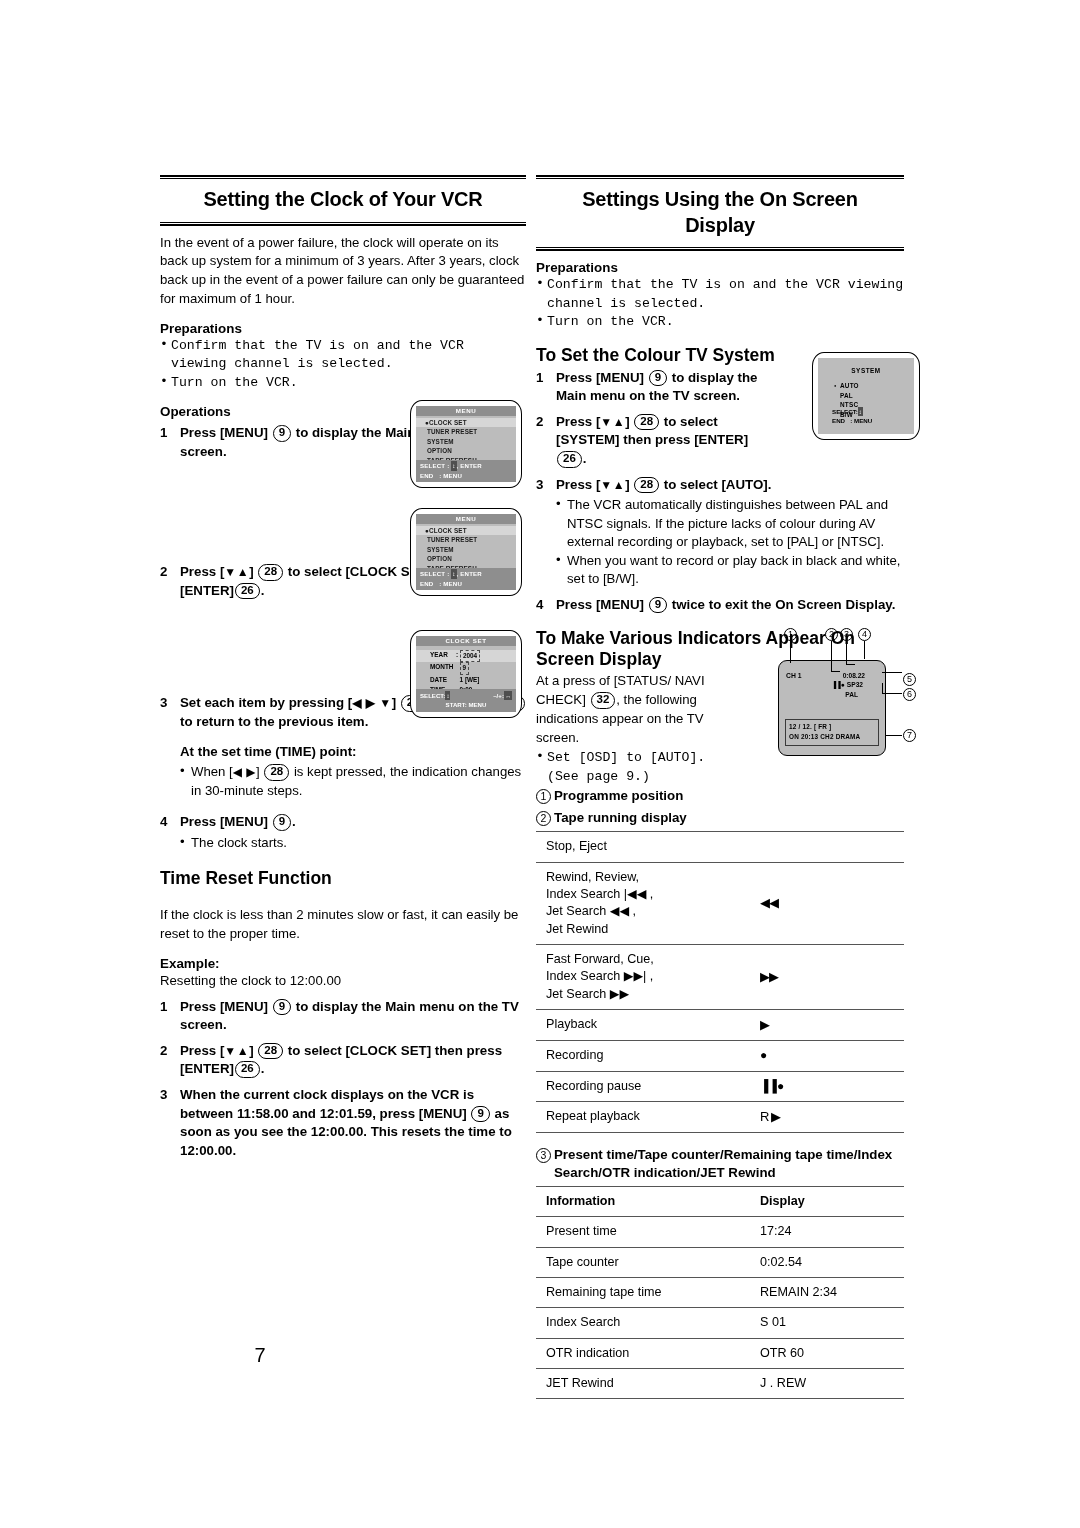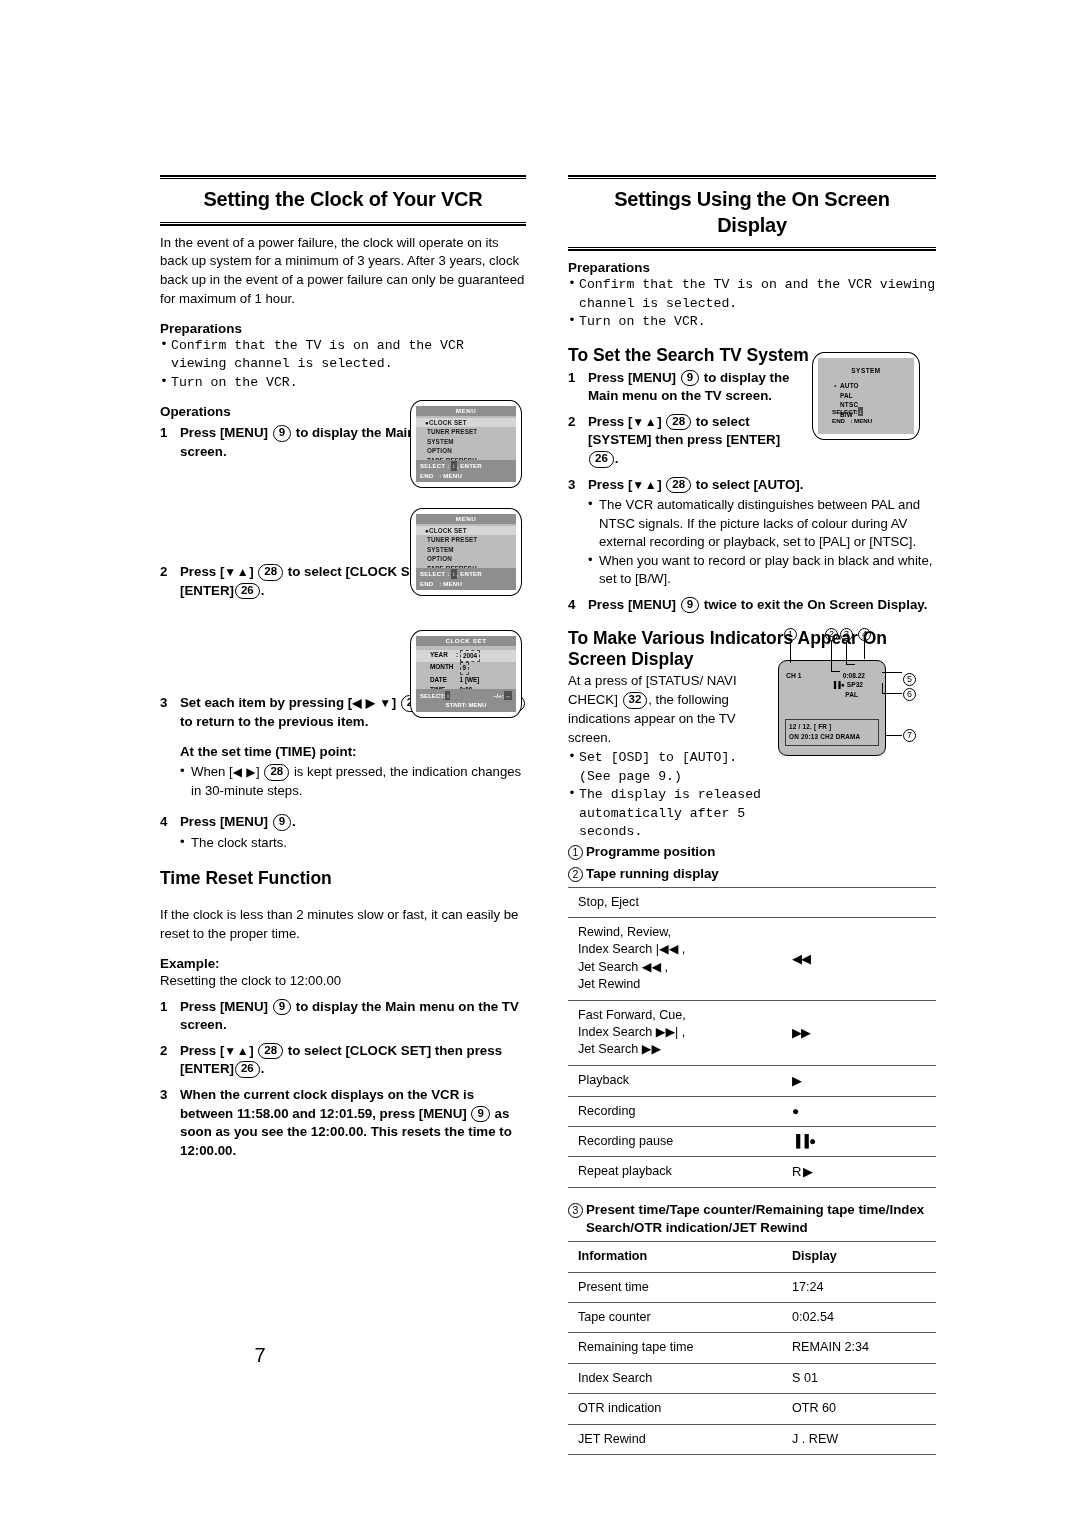--- a/index.html
+++ b/index.html
@@ -9,21 +9,21 @@
     background:#ffffff;
     font-family:"Liberation Sans", sans-serif;
     color:#000;
     position:relative;
     overflow:hidden;
   }
   .page { position:absolute; left:0; top:0; width:1080px; height:1528px; }
 
   .col { position:absolute; top:175px; }
   .col-left  { left:160px;  width:366px; }
-  .col-right { left:568px;  width:368px; }
+  .col-right { left:536px;  width:368px; }
 
   
   .rule-top { border-top:2px solid #000; border-bottom:1px solid #000; height:4px; margin-bottom:4px;}
   .rule-bot { border-top:1px solid #000; border-bottom:2px solid #000; height:4px; margin-top:3px;}
 
   h1.chapter {
     font-size:20px; font-weight:bold; text-align:center;
     margin:0; padding:4px 0 6px; line-height:1.28;
     letter-spacing:-0.2px;
   }
@@ -319,21 +319,21 @@
       <span>Display</span>
     </h1>
     <div class="rule-bot"></div>
 
     <div class="sub" style="margin-top:9px;">Preparations</div>
     <ul class="bul">
       <li>Confirm that the TV is on and the VCR viewing channel is selected.</li>
       <li>Turn on the VCR.</li>
     </ul>
 
-    <h2 class="section" style="margin-top:13px; margin-bottom:0;">To Set the Search TV System</h2>
+    <h2 class="section" style="margin-top:13px; margin-bottom:0;">To Set the Colour TV System</h2>
 
     <ol class="steps">
       <li style="margin-top:3px; padding-right:130px;">
         <span class="num">1</span>
         <span>Press [MENU]</span>
         <span class="ref">9</span>
         <span>to display the Main menu on the TV screen.</span>
       </li>
       <li style="padding-right:130px;">
         <span class="num">2</span><span>Press [</span><span class="arw">▼▲</span><span>]</span>
@@ -364,21 +364,20 @@
       <span>To Make Various Indicators Appear On</span><br>
       <span>Screen Display</span>
     </h2>
 
     <p class="body" style="margin-top:2px; width:205px;">
       <span>At a press of [STATUS/ NAVI CHECK]</span>
       <span class="ref">32</span><span>, the following indications appear on the TV screen.</span>
     </p>
     <ul class="bul" style="width:205px; margin-top:2px;">
       <li>Set [OSD] to [AUTO]. (See page 9.)</li>
-      <li>The display is released automatically after 5 seconds.</li>
     </ul>
 
     <div style="">
       <span class="circ">1</span><span style="font-weight:bold; font-size:13.3px;">Programme position</span>
     </div>
     <div style="margin-top:4px;">
       <span class="circ">2</span><span style="font-weight:bold; font-size:13.3px;">Tape running display</span>
     </div>
 
     <table class="dt">

